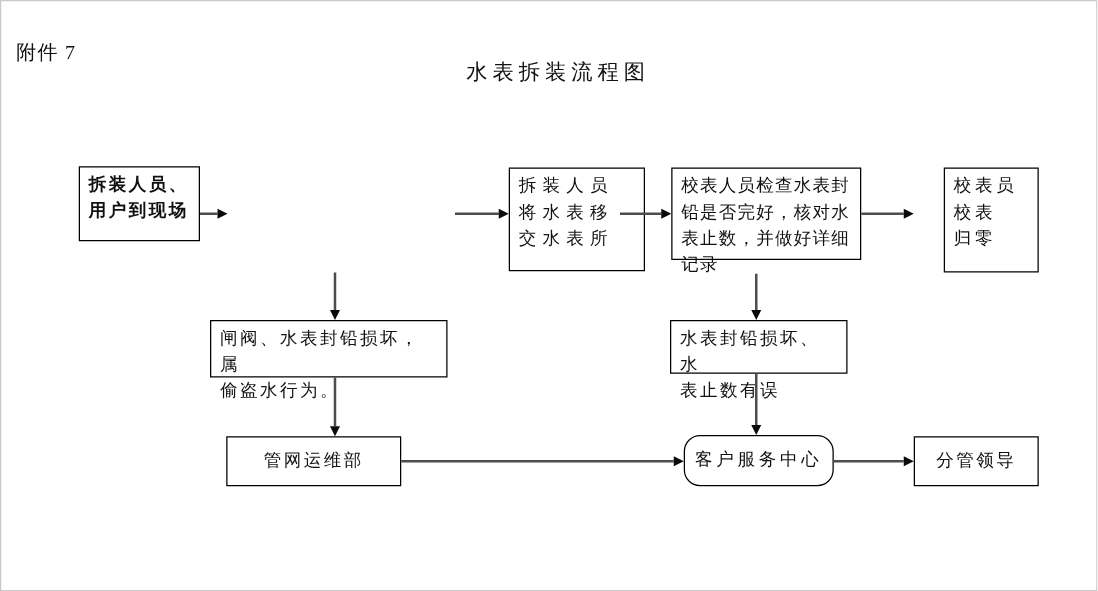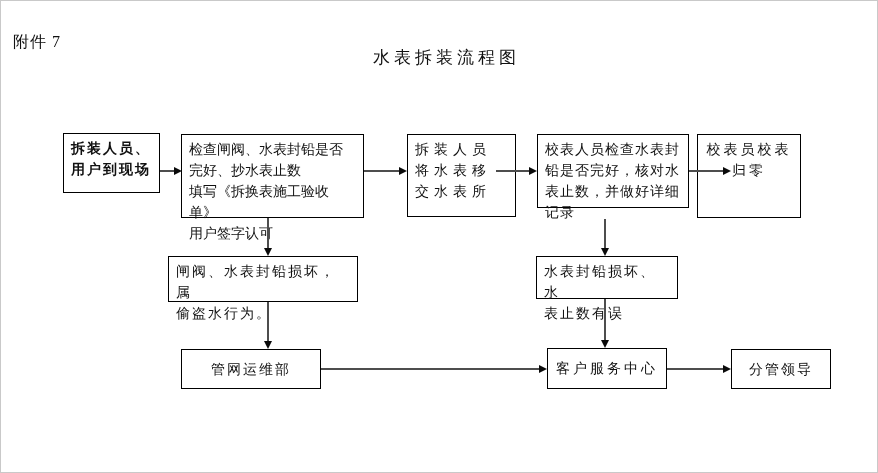--- a/index.html
+++ b/index.html
@@ -30,25 +30,25 @@
     line-height:21px;
     white-space:pre-line;
     background:#ffffff;
   }
   .node.tl { padding:4px 7px; }          
   .node.ctr { display:flex; align-items:center; justify-content:center; white-space:nowrap; }
   .n1  { left:62px;  top:132px; width:97px;  height:60px; letter-spacing:2px; padding:6px 8px;font-weight:bold; }
   .n2  { left:180px; top:133px; width:183px; height:84px; letter-spacing:0px; padding:4px 6px; }
   .n3  { left:406px; top:133px; width:109px;  height:83px; letter-spacing:5px; padding:6px 8px; }
   .n4  { left:536px; top:133px; width:152px; height:74px; letter-spacing:1px; padding:4px 6px; }
-  .n5  { left:696px; top:133px; width:104px; height:84px; letter-spacing:3px; padding:6px 7px;text-align:center; }
+  .n5  { left:754px; top:133px; width:76px; height:84px; letter-spacing:3px; padding:6px 7px; }
   .n6  { left:167px; top:255px; width:190px; height:46px; letter-spacing:2px; padding:1px 7px; }
   .n7  { left:535px; top:255px; width:142px; height:43px; letter-spacing:2px; padding:0px 7px; }
   .n8  { left:180px; top:348px; width:140px; height:40px; letter-spacing:2px; }
-  .n9  { left:546px; top:347px; width:120px; height:41px; letter-spacing:3px; }
+  .n9  { left:546px; top:347px; width:120px; height:41px; letter-spacing:3px;border-radius:13px; }
   .n10 { left:730px; top:348px; width:100px; height:40px; letter-spacing:2px;text-align:center; }
 
   
   .harrow {
     position:absolute; height:2px; background:#4d4d4d;
   }
   .harrow::after {
     content:""; position:absolute; right:-8px; top:-3px;
     width:0; height:0;
     border-left:8px solid #0a0a0a;
@@ -79,24 +79,20 @@
 </head>
 <body>
 
 <div class="page">
 
   <div class="attachment">附件 7</div>
   <div class="title">水表拆装流程图</div>
 
   <div class="node tl n1">拆装人员、
 用户到现场</div>
-  <div class="node tl n2">检查闸阀、水表封铅是否
-完好、抄水表止数
-填写《拆换表施工验收单》
-用户签字认可</div>
   <div class="node tl n3">拆装人员
 将水表移
 交水表所</div>
   <div class="node tl n4">校表人员检查水表封
 铅是否完好，核对水
 表止数，并做好详细
 记录</div>
   <div class="node tl n5">校表员校表
 归零</div>
 

